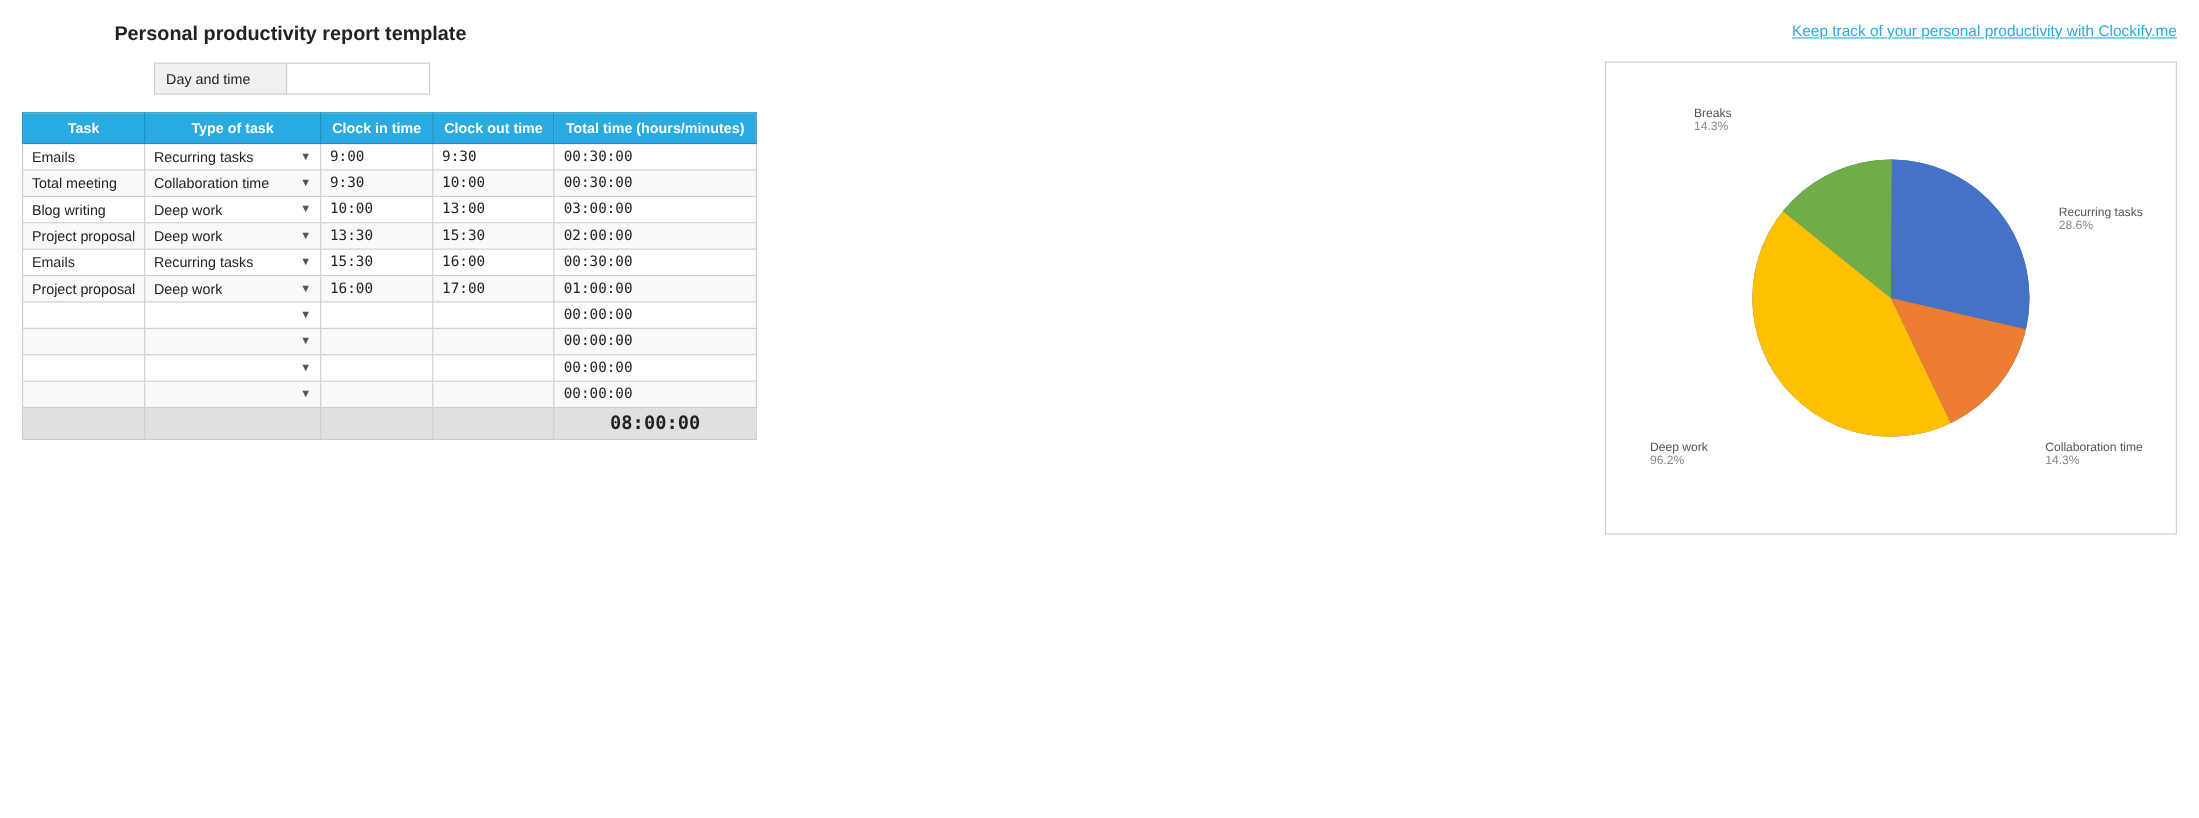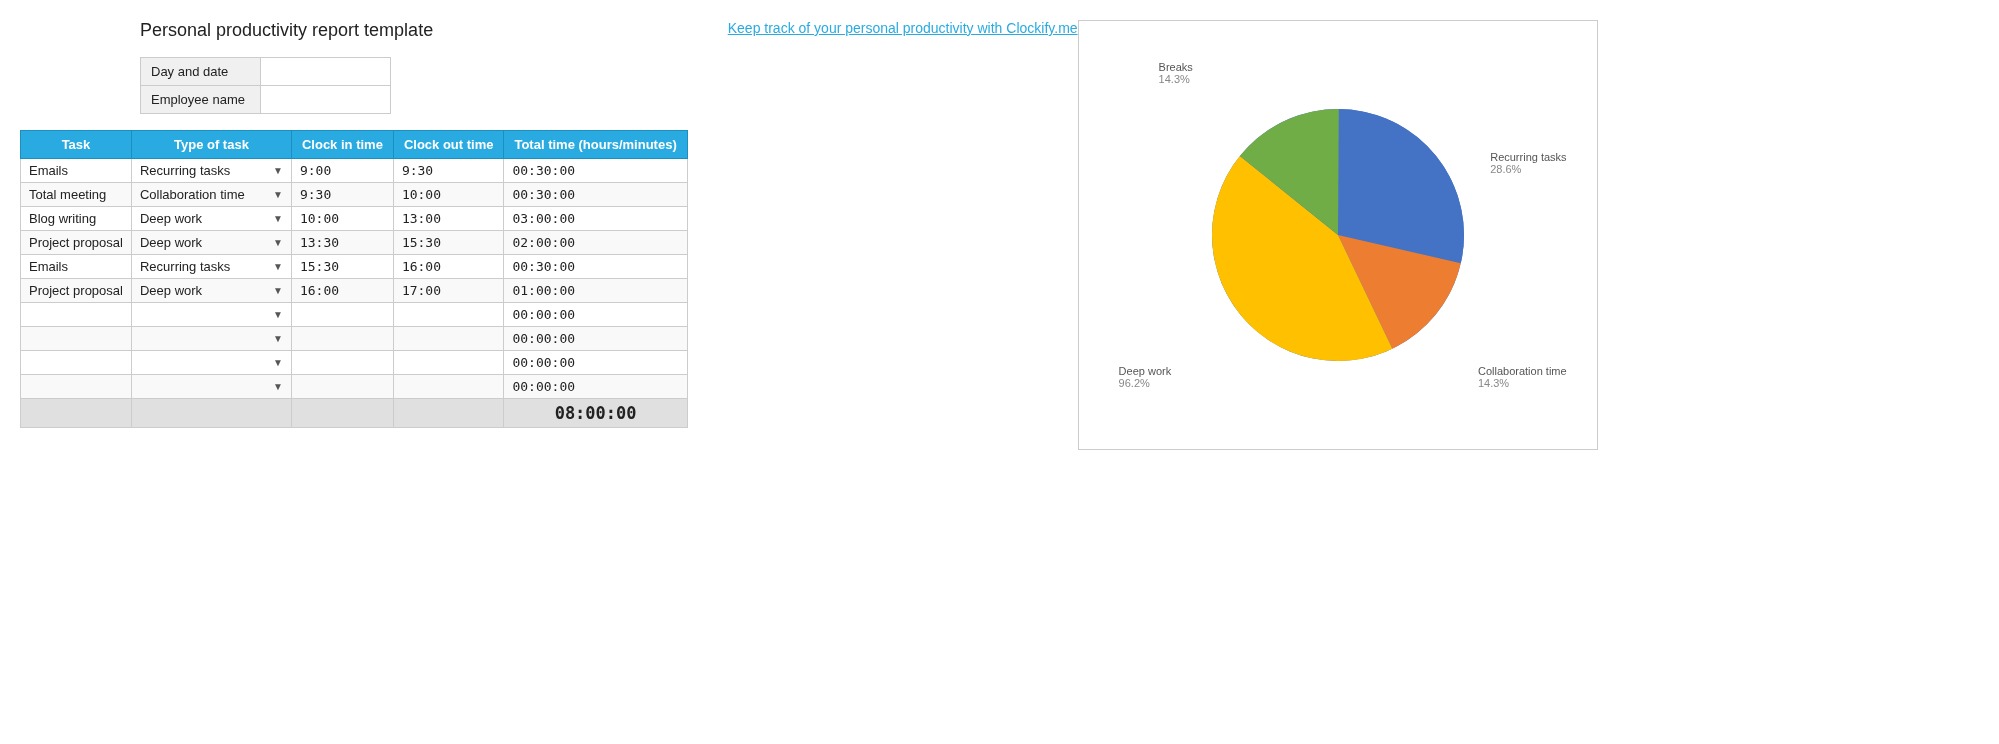--- a/index.html
+++ b/index.html
@@ -15,29 +15,29 @@
       gap: 40px;
       align-items: flex-start;
     }
     .left-section {
       flex: 0 0 auto;
       min-width: 550px;
     }
     .right-section {
       flex: 1;
       display: flex;
-      flex-direction: row;
-      align-items: flex-start;
+      flex-direction: column;
+      align-items: flex-end;
       padding-top: 0;
     }
     .report-title {
       font-size: 18px;
-      font-weight: normal;
+      font-weight: bold;
       margin-bottom: 16px;
-      margin-left: 120px;
+      margin-left: 84px;
     }
     .info-table {
       border-collapse: collapse;
       margin-bottom: 16px;
       margin-left: 120px;
     }
     .info-table td {
       border: 1px solid #ccc;
       padding: 6px 10px;
       background: #f0f0f0;
@@ -156,25 +156,21 @@
 <body>
 
 <div class="page-wrapper">
 
   <div class="left-section">
     <div class="report-title">Personal productivity report template</div>
 
     <table class="info-table">
       <tbody>
           <tr>
-        <td>Day and date</td>
-        <td class="value-cell"></td>
-      </tr>
-      <tr>
-        <td>Employee name</td>
+        <td>Day and time</td>
         <td class="value-cell"></td>
       </tr>
     </tbody>
       </table>
 
     <table class="main-table">
       <thead>
         <tr>
           <th>Task</th>
           <th>Type of task</th>

